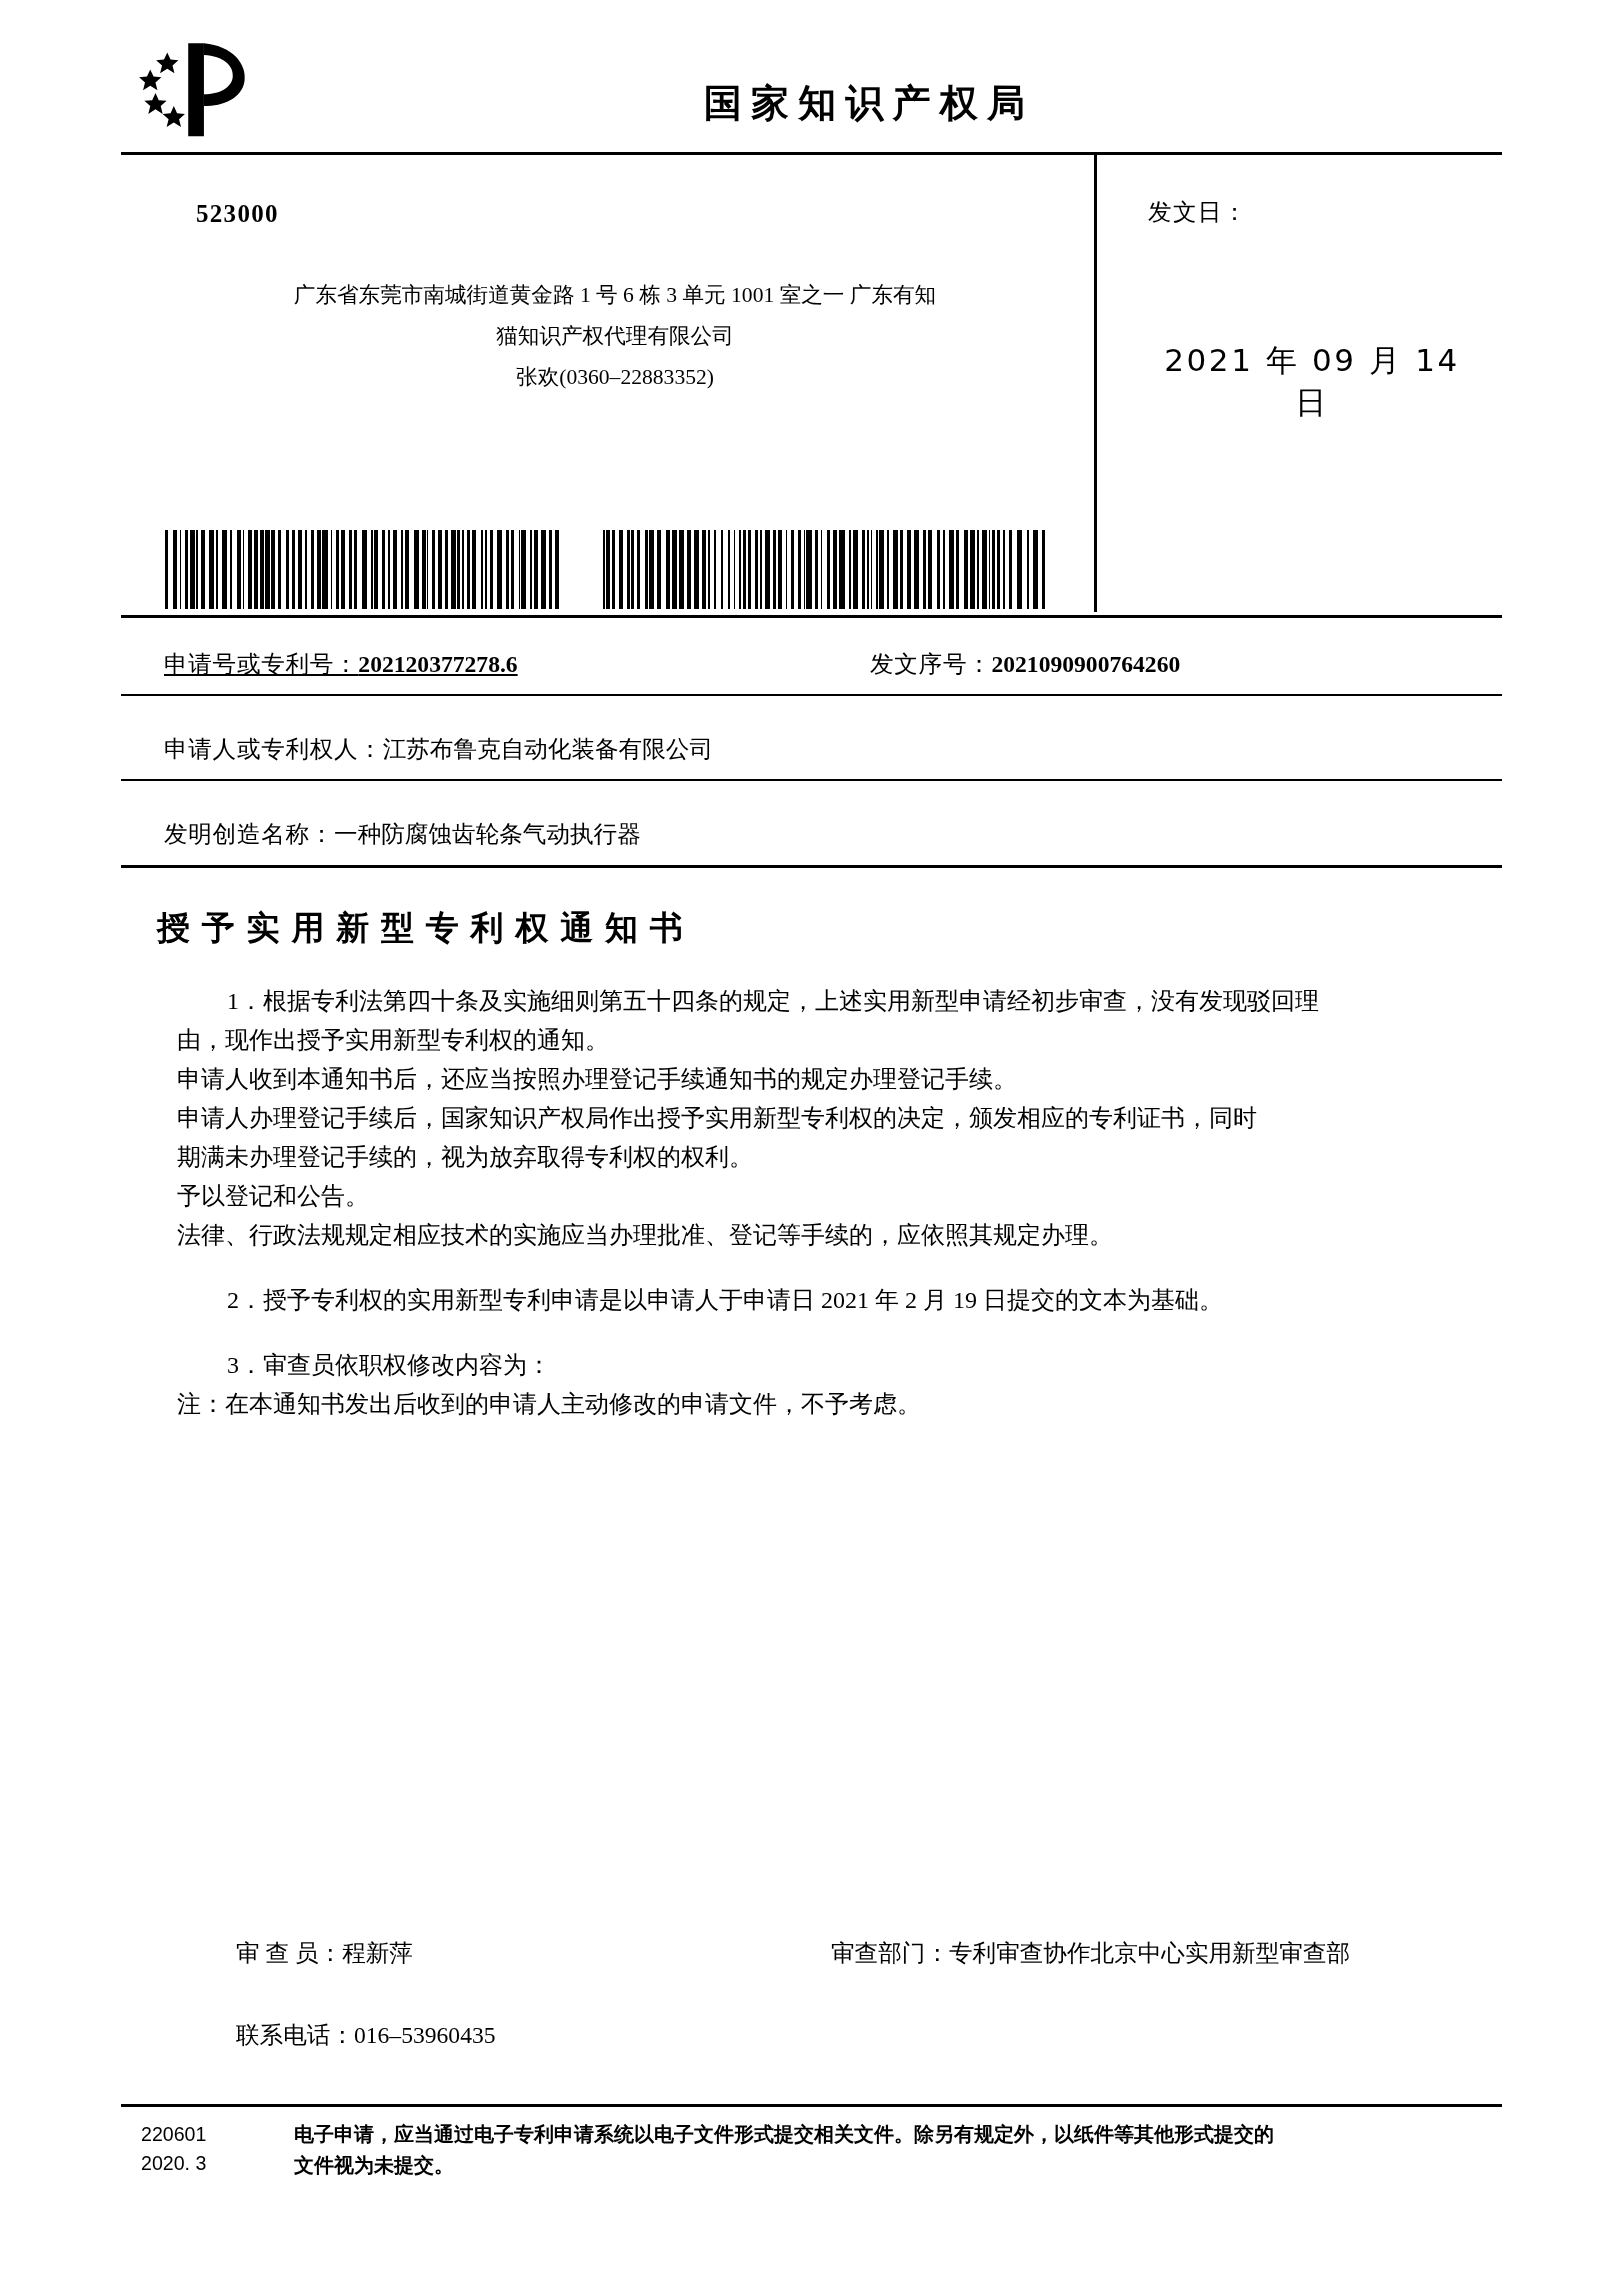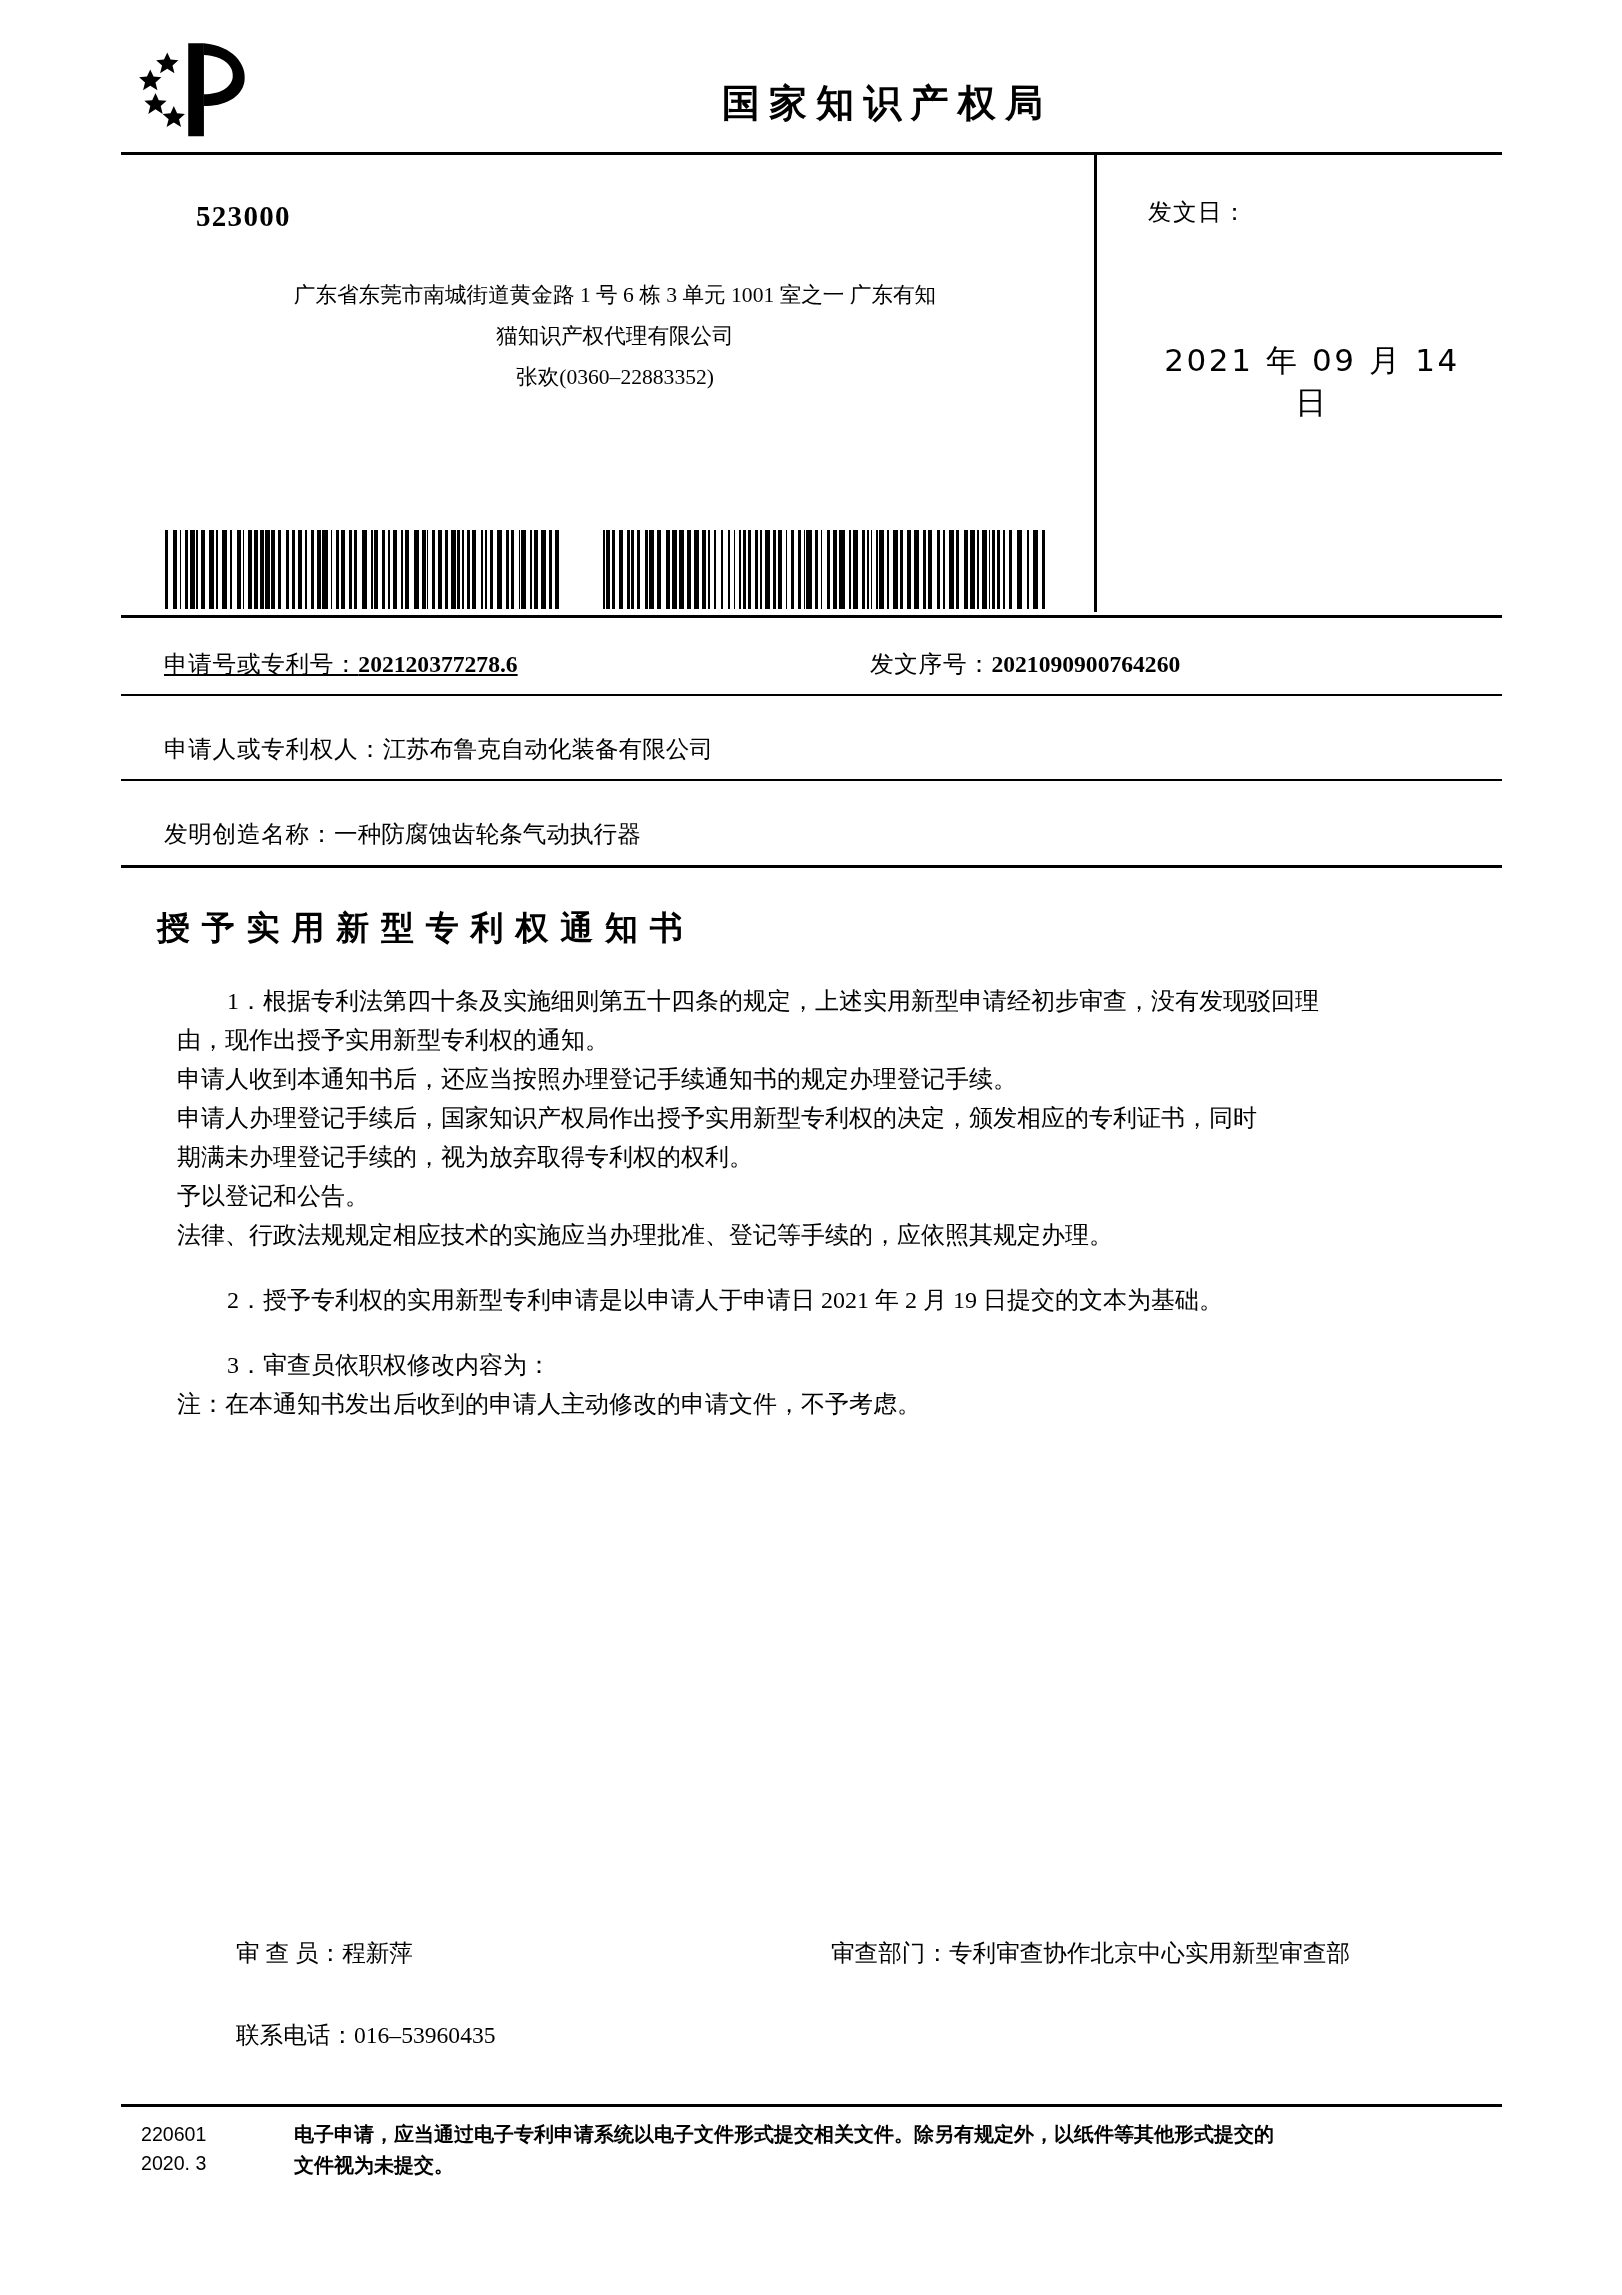--- a/index.html
+++ b/index.html
@@ -32,41 +32,41 @@
   }
   .logo {
     position: absolute;
     left: 6.5px;
     top: 11.8px;
     width: 144px;
     height: 108px;
   }
   .org-title {
     position: absolute;
-    left: 406px;
+    left: 388px;
     top: 52px;
     width: 720px;
     text-align: center;
     font-size: 38px;
     font-weight: bold;
     letter-spacing: 9.2px;
     font-family: Liberation Sans, sans-serif;
   }
 
   .hr {
     position: absolute;
     background: #000;
   }
 
   
   .zip {
     position: absolute;
     left: 196px;
     top: 200px;
-    font-size: 29px;
+    font-size: 25px;
     font-weight: bold;
     letter-spacing: 1.3px;
   }
   .addr {
     position: absolute;
     left: 157px;
     top: 275px;
     width: 916px;
     text-align: center;
     font-size: 21.6px;

